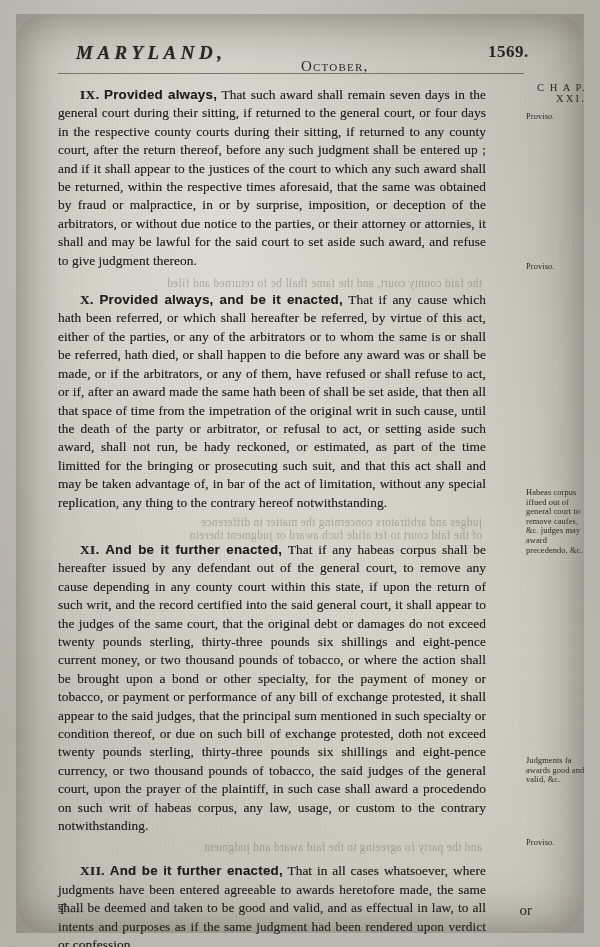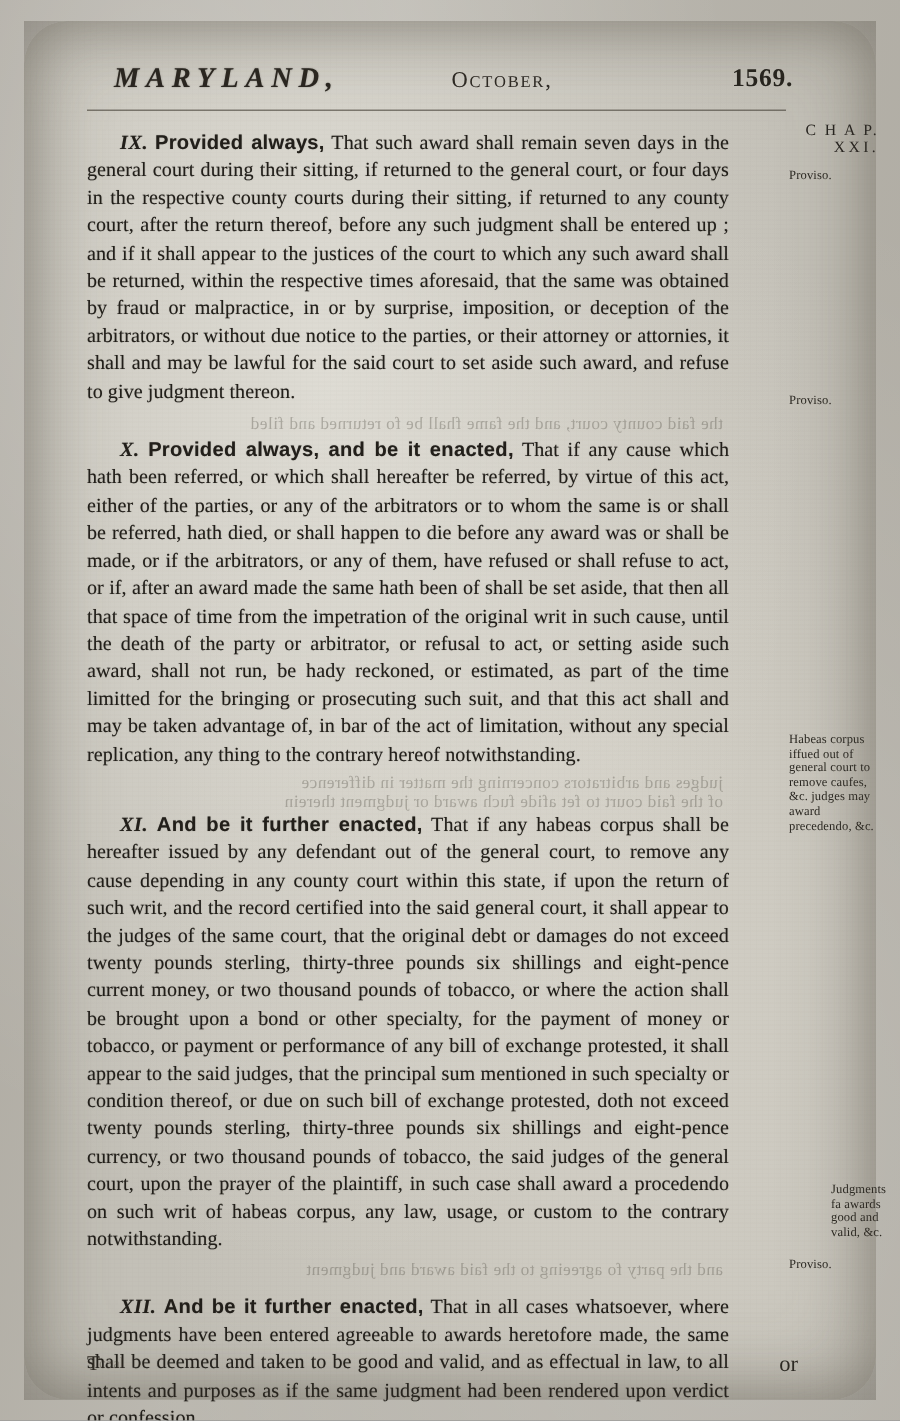--- a/index.html
+++ b/index.html
@@ -67,21 +67,21 @@
     font-size: 19px;
     font-weight: bold;
     font-style: italic;
     letter-spacing: 4.5px;
     color: #2a2620;
     text-shadow: 0 0 1px rgba(40,36,30,0.5);
   }
   .hdr-mid {
     position: absolute;
     left: 243px;
-    top: 6px;
+    top: 18px;
     font-size: 15px;
     font-variant: small-caps;
     letter-spacing: 1.2px;
     color: #2e2a24;
   }
   .hdr-right {
     position: absolute;
     left: 430px;
     top: 2px;
     font-size: 17px;
@@ -111,21 +111,20 @@
     font-size: 13.4px;
     line-height: 18.4px;
     text-align: justify;
     color: #221f1a;
     letter-spacing: 0.05px;
     text-shadow: 0 0 0.6px rgba(34,31,26,0.45);
   }
   .para .indent { display: inline-block; width: 22px; }
   .sec {
     font-weight: bold;
-    font-style: italic;
     letter-spacing: 0.4px;
     margin-top: 22px;
   }
   .blk {
     font-family: Liberation Sans, sans-serif;
     font-weight: bold;
     letter-spacing: 0.2px;
   }
 
   
@@ -218,21 +217,21 @@
 
       <div class="chap">
         <div>C H A P.</div>
         <div class="num">XXI.</div>
       </div>
 
       <div class="margin">
         <div class="mnote" style="top:72px;">Proviso.</div>
         <div class="mnote" style="top:222px;">Proviso.</div>
         <div class="mnote" style="top:448px;">Habeas corpus iffued out of general court to remove caufes, &amp;c. judges may award precedendo, &amp;c.</div>
-        <div class="mnote" style="top:748px;margin-left:28px;">Judgments fa awards good and valid, &amp;c.</div>
+        <div class="mnote" style="top:716px;">Judgments fa awards good and valid, &amp;c.</div>
         <div class="mnote" style="top:798px;">Proviso.</div>
       </div>
 
       <div class="col">
 
         <p class="para"><span class="indent"></span><span class="sec">IX.</span> <span class="blk">Provided always,</span> <span>That such award shall remain seven days in the general court during their sitting, if returned to the general court, or four days in the respective county courts during their sitting, if returned to any county court, after the return thereof, before any such judgment shall be entered up ; and if it shall appear to the justices of the court to which any such award shall be returned, within the respective times aforesaid, that the same was obtained by fraud or malpractice, in or by surprise, imposition, or deception of the arbitrators, or without due notice to the parties, or their attorney or attornies, it shall and may be lawful for the said court to set aside such award, and refuse to give judgment thereon.</span></p>
 
         <div style="position:relative;height:6px;">
           <div class="ghost" style="top:-9px;">the faid county court, and the fame fhall be fo returned and filed</div>
         </div>

